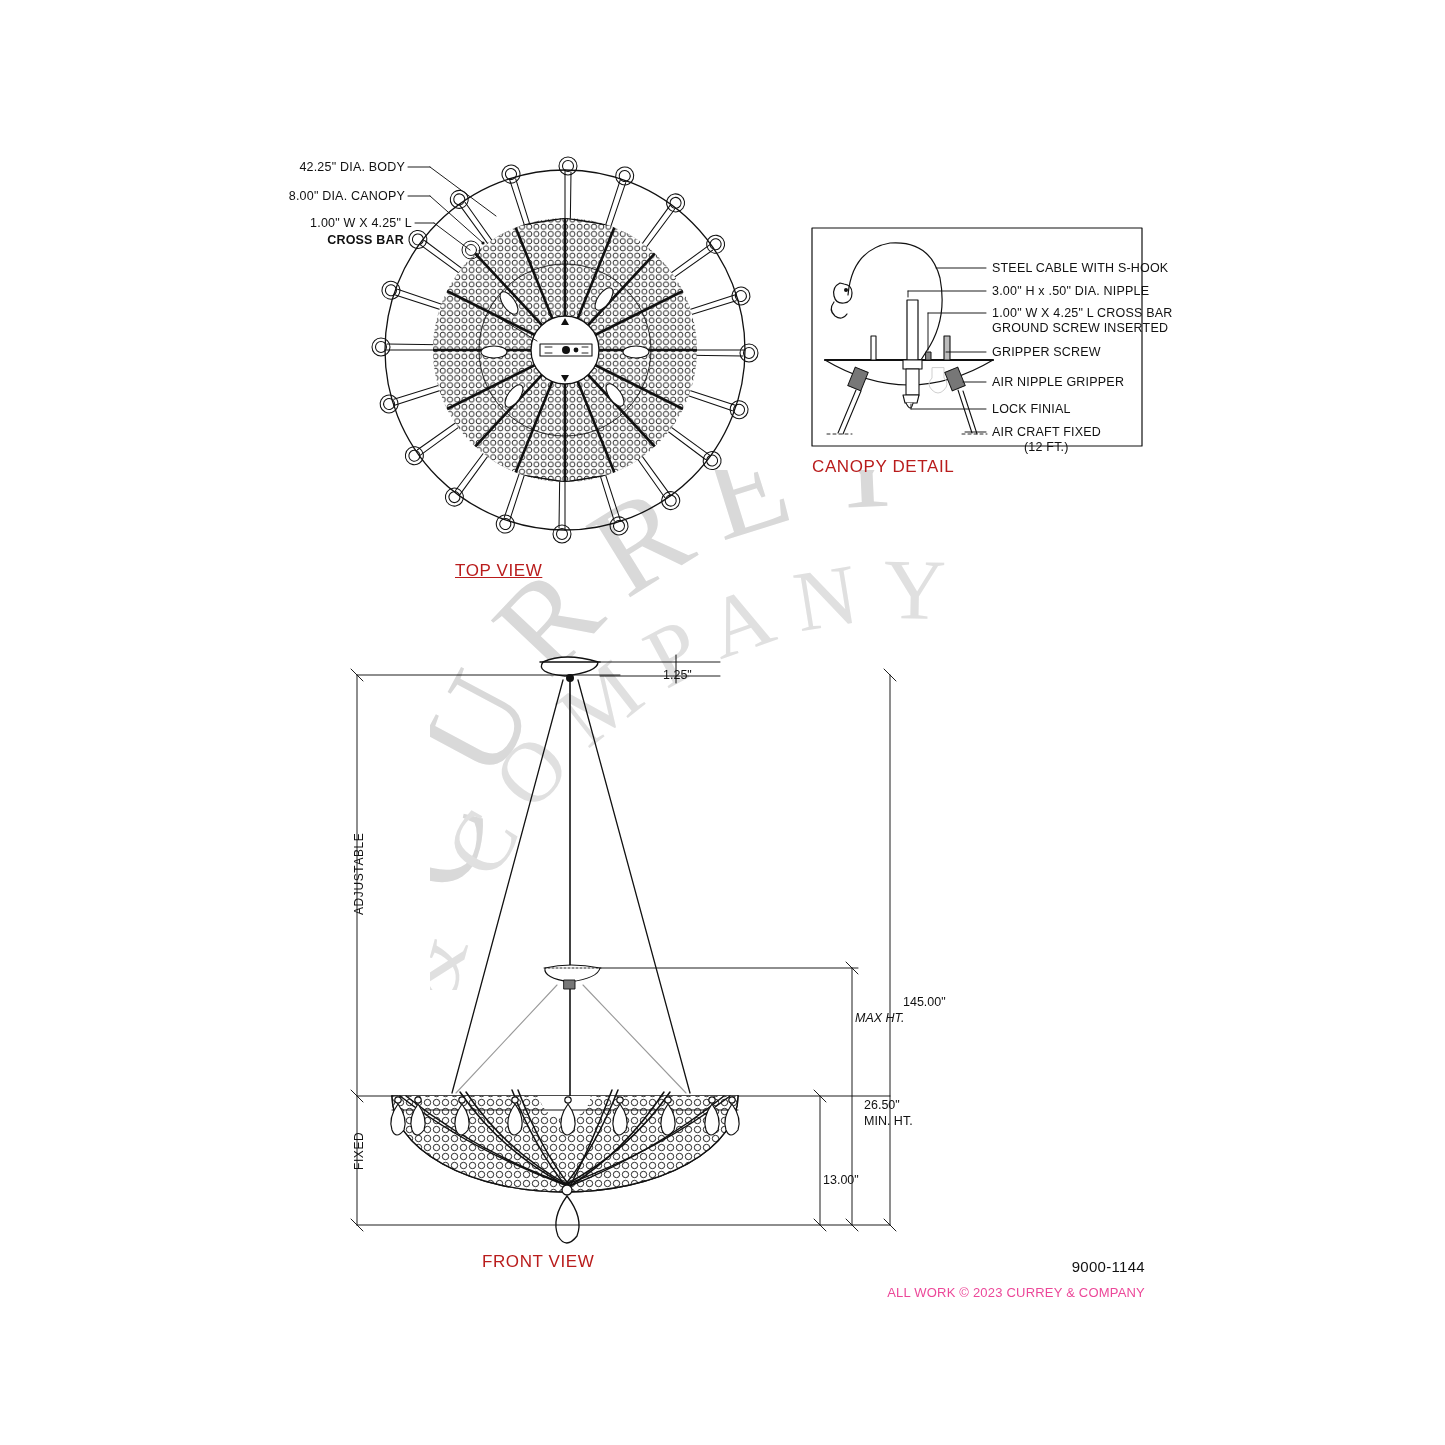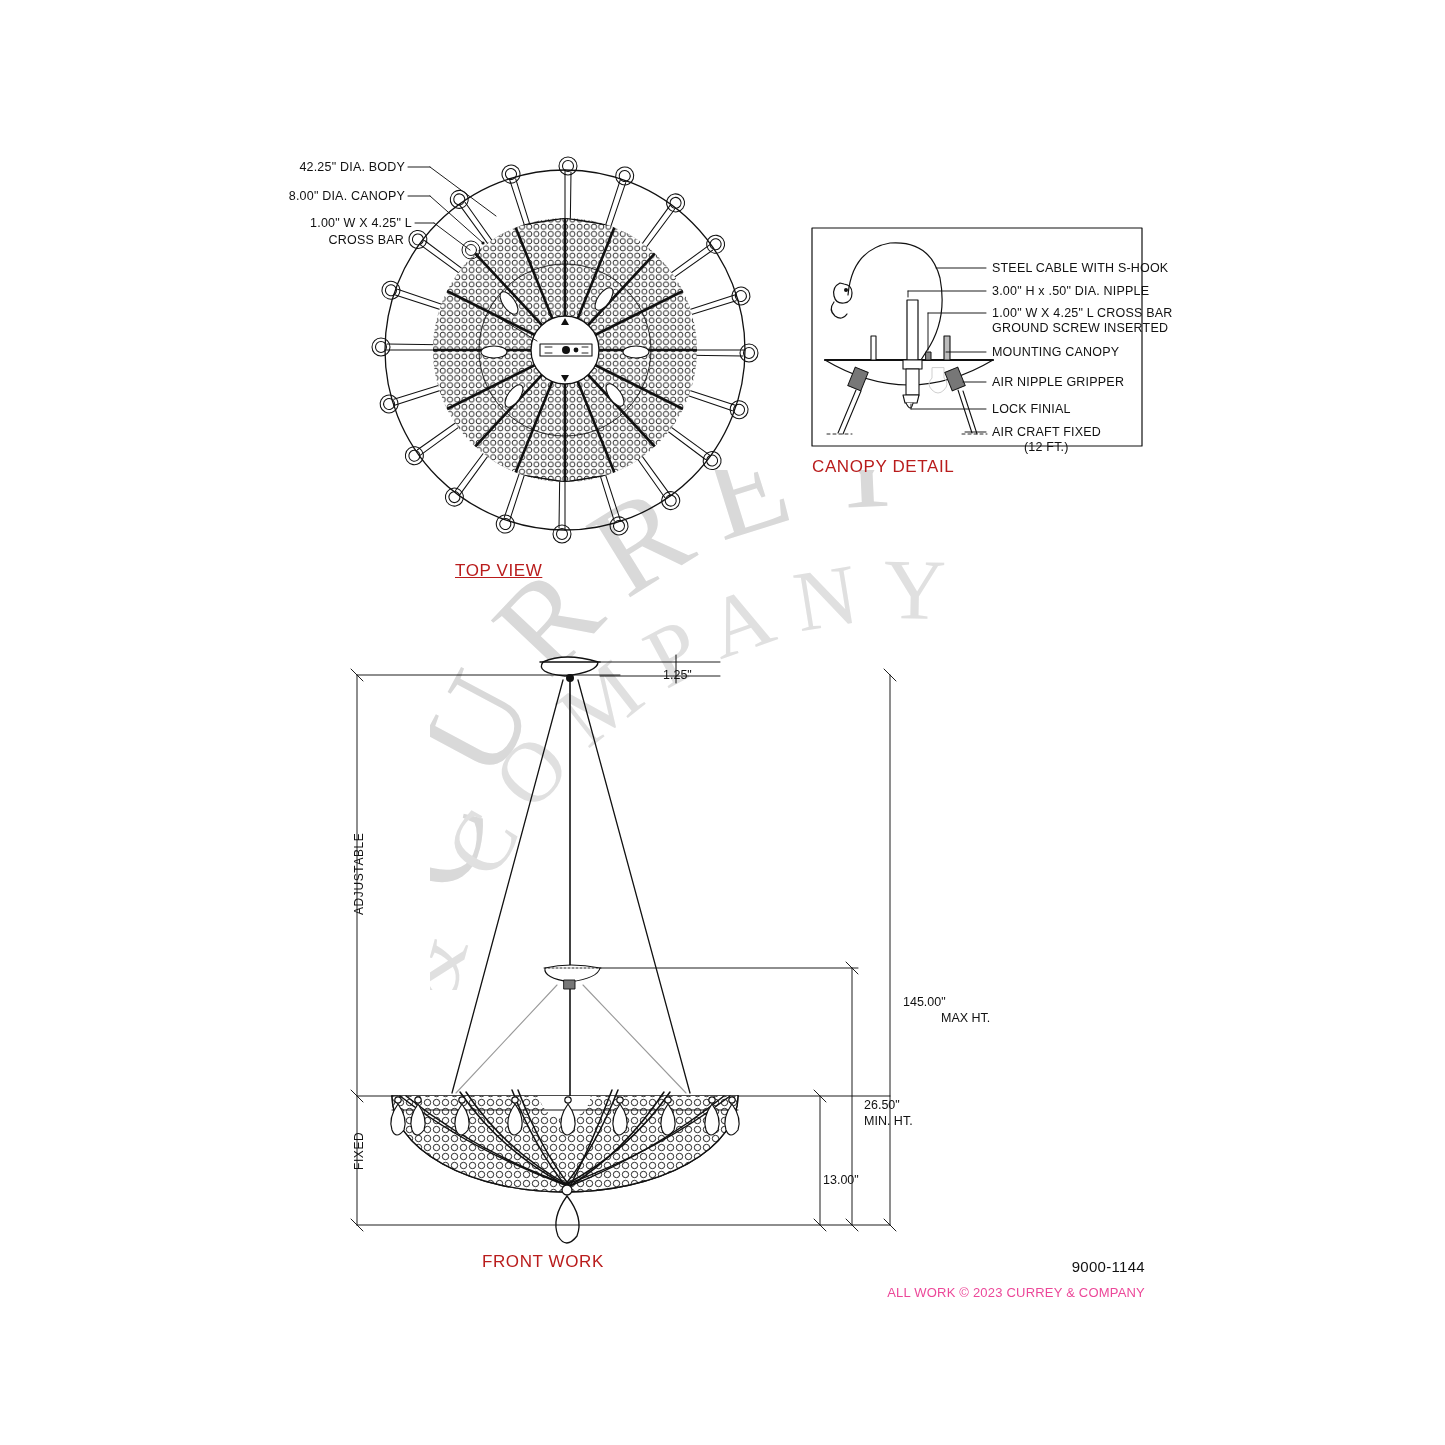--- a/index.html
+++ b/index.html
@@ -435,47 +435,47 @@
         <line x1="814" y1="1219" x2="826" y2="1231"></line>
       </g>
     </g>
 
     </g>
   </svg>
 
   <div class="lbl r" style="left:160px;top:160px;width:245px;">42.25" DIA. BODY</div>
   <div class="lbl r" style="left:160px;top:189px;width:245px;">8.00" DIA. CANOPY</div>
   <div class="lbl r" style="left:160px;top:216px;width:252px;">1.00" W X 4.25" L</div>
-  <div class="lbl r" style="left:160px;top:233px;width:244px;">CROSS BAR</div>
+  <div class="lbl r" style="left:160px;top:233px;width:244px;font-weight:bold;">CROSS BAR</div>
 
   <div class="viewname" style="left:455px;top:561px;text-decoration:underline;">TOP VIEW</div>
 
   <div class="lbl" style="left:992px;top:261px;">STEEL CABLE WITH S-HOOK</div>
   <div class="lbl" style="left:992px;top:284px;">3.00" H x .50" DIA. NIPPLE</div>
   <div class="lbl" style="left:992px;top:306px;">1.00" W X 4.25" L CROSS BAR</div>
   <div class="lbl" style="left:992px;top:321px;">GROUND SCREW INSERTED</div>
-  <div class="lbl" style="left:992px;top:345px;">MOUNTING CANOPY</div>
+  <div class="lbl" style="left:992px;top:345px;">GRIPPER SCREW</div>
   <div class="lbl" style="left:992px;top:375px;">AIR NIPPLE GRIPPER</div>
   <div class="lbl" style="left:992px;top:402px;">LOCK FINIAL</div>
   <div class="lbl" style="left:992px;top:425px;">AIR CRAFT FIXED</div>
   <div class="lbl" style="left:1024px;top:440px;">(12 FT.)</div>
 
   <div class="viewname" style="left:812px;top:457px;">CANOPY DETAIL</div>
 
   <div class="dimtxt" style="left:663px;top:667px;">1.25"</div>
 
   <div class="dimtxt" style="left:903px;top:994px;">145.00"</div>
-  <div class="dimtxt" style="left:941px;top:1010px;">MAX HT.</div>
+  <div class="dimtxt" style="left:855px;top:1010px;font-style:italic;">MAX HT.</div>
 
   <div class="dimtxt" style="left:864px;top:1097px;">26.50"</div>
   <div class="dimtxt" style="left:864px;top:1113px;">MIN. HT.</div>
 
   <div class="dimtxt" style="left:823px;top:1172px;">13.00"</div>
 
   <div class="vlbl" style="left:352px;top:915px;">ADJUSTABLE</div>
   <div class="vlbl" style="left:352px;top:1170px;">FIXED</div>
 
-  <div class="viewname" style="left:482px;top:1252px;">FRONT WORK</div>
+  <div class="viewname" style="left:482px;top:1252px;">FRONT VIEW</div>
 
   <div class="partno" style="left:845px;top:1258px;width:300px;">9000-1144</div>
   <div class="copy" style="left:745px;top:1285px;width:400px;">ALL WORK © 2023 CURREY &amp; COMPANY</div>
 
 </div>
 
 </body></html>

